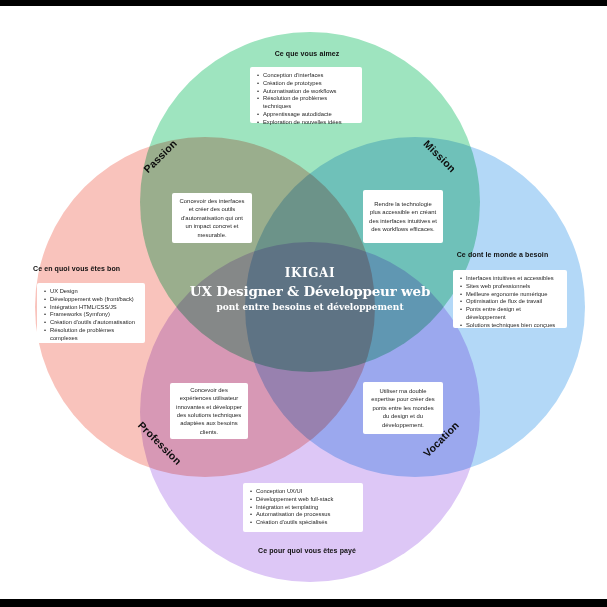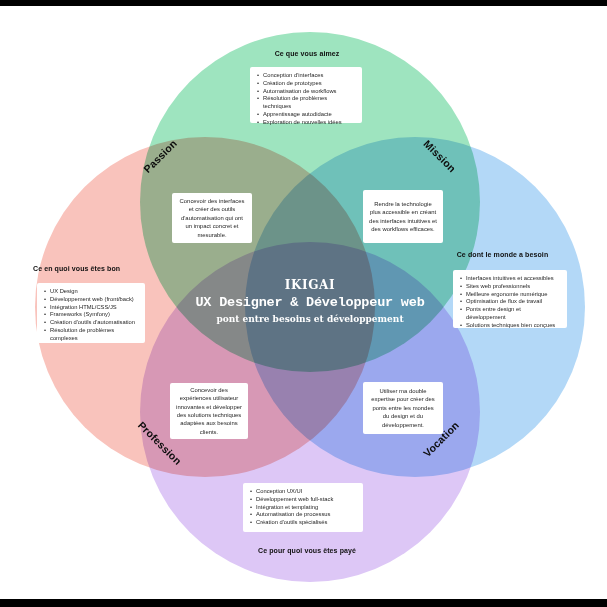--- a/index.html
+++ b/index.html
@@ -44,23 +44,23 @@
   .nc-vocation   { left:363px; top:382px; width:80px; height:52px; }
 
   .zone-label { position:absolute; width:80px; text-align:center; font-weight:bold;
                 font-size:10.5px; color:#0d0d0d; letter-spacing:0.2px; }
   .zl-passion    { left:120px; top:150px; transform:rotate(-45deg); }
   .zl-mission    { left:400px; top:150px; transform:rotate(45deg); }
   .zl-profession { left:120px; top:437px; transform:rotate(45deg); }
   .zl-vocation   { left:401px; top:433px; transform:rotate(-45deg); }
 
   .center-title { position:absolute; left:160px; top:265px; width:300px; text-align:center;
-                  color:#ffffff; font-family:"DejaVu Serif", serif; font-weight:bold;margin-top:12px; }
+                  color:#ffffff; font-family:"DejaVu Serif", serif; font-weight:bold; }
   .ct-1 { font-size:12px;   line-height:16px; letter-spacing:0.6px; }
-  .ct-2 { font-size:13.5px; line-height:20px; letter-spacing:-0.2px;font-family:Liberation Mono, monospace; }
+  .ct-2 { font-size:13.5px; line-height:20px; letter-spacing:-0.2px; }
   .ct-3 { font-size:9px;    line-height:13px; }
 </style>
 </head>
 <body>
 
 <div class="stage">
 
   <div class="letterbox lb-top"></div>
 
   <div class="circles">

